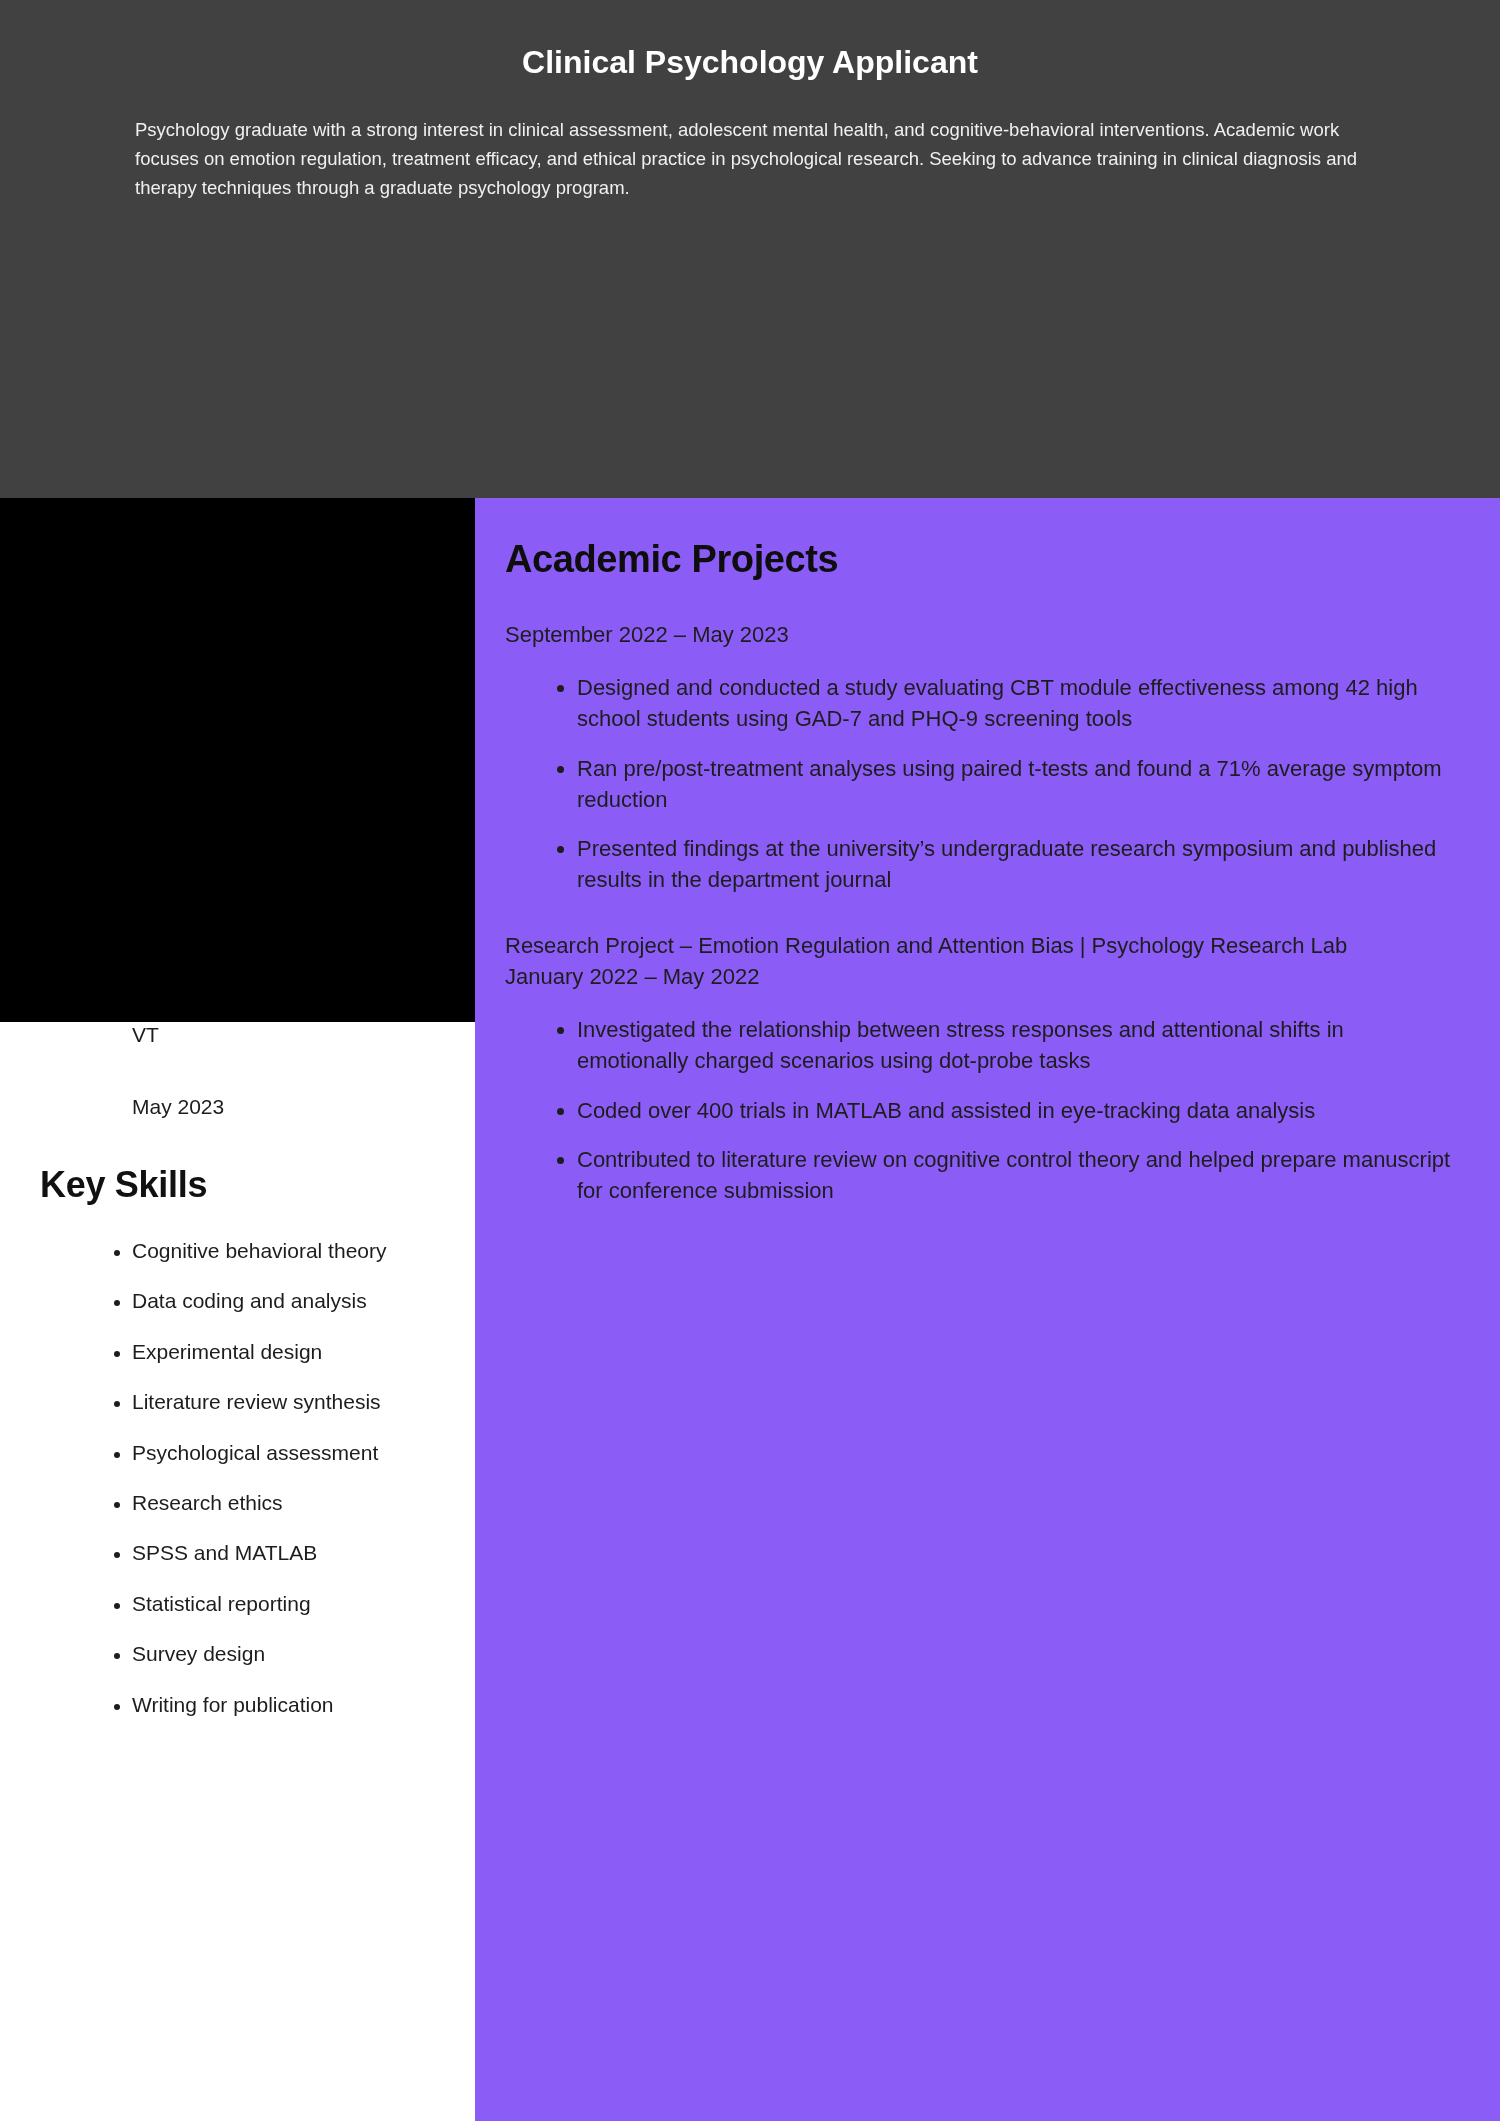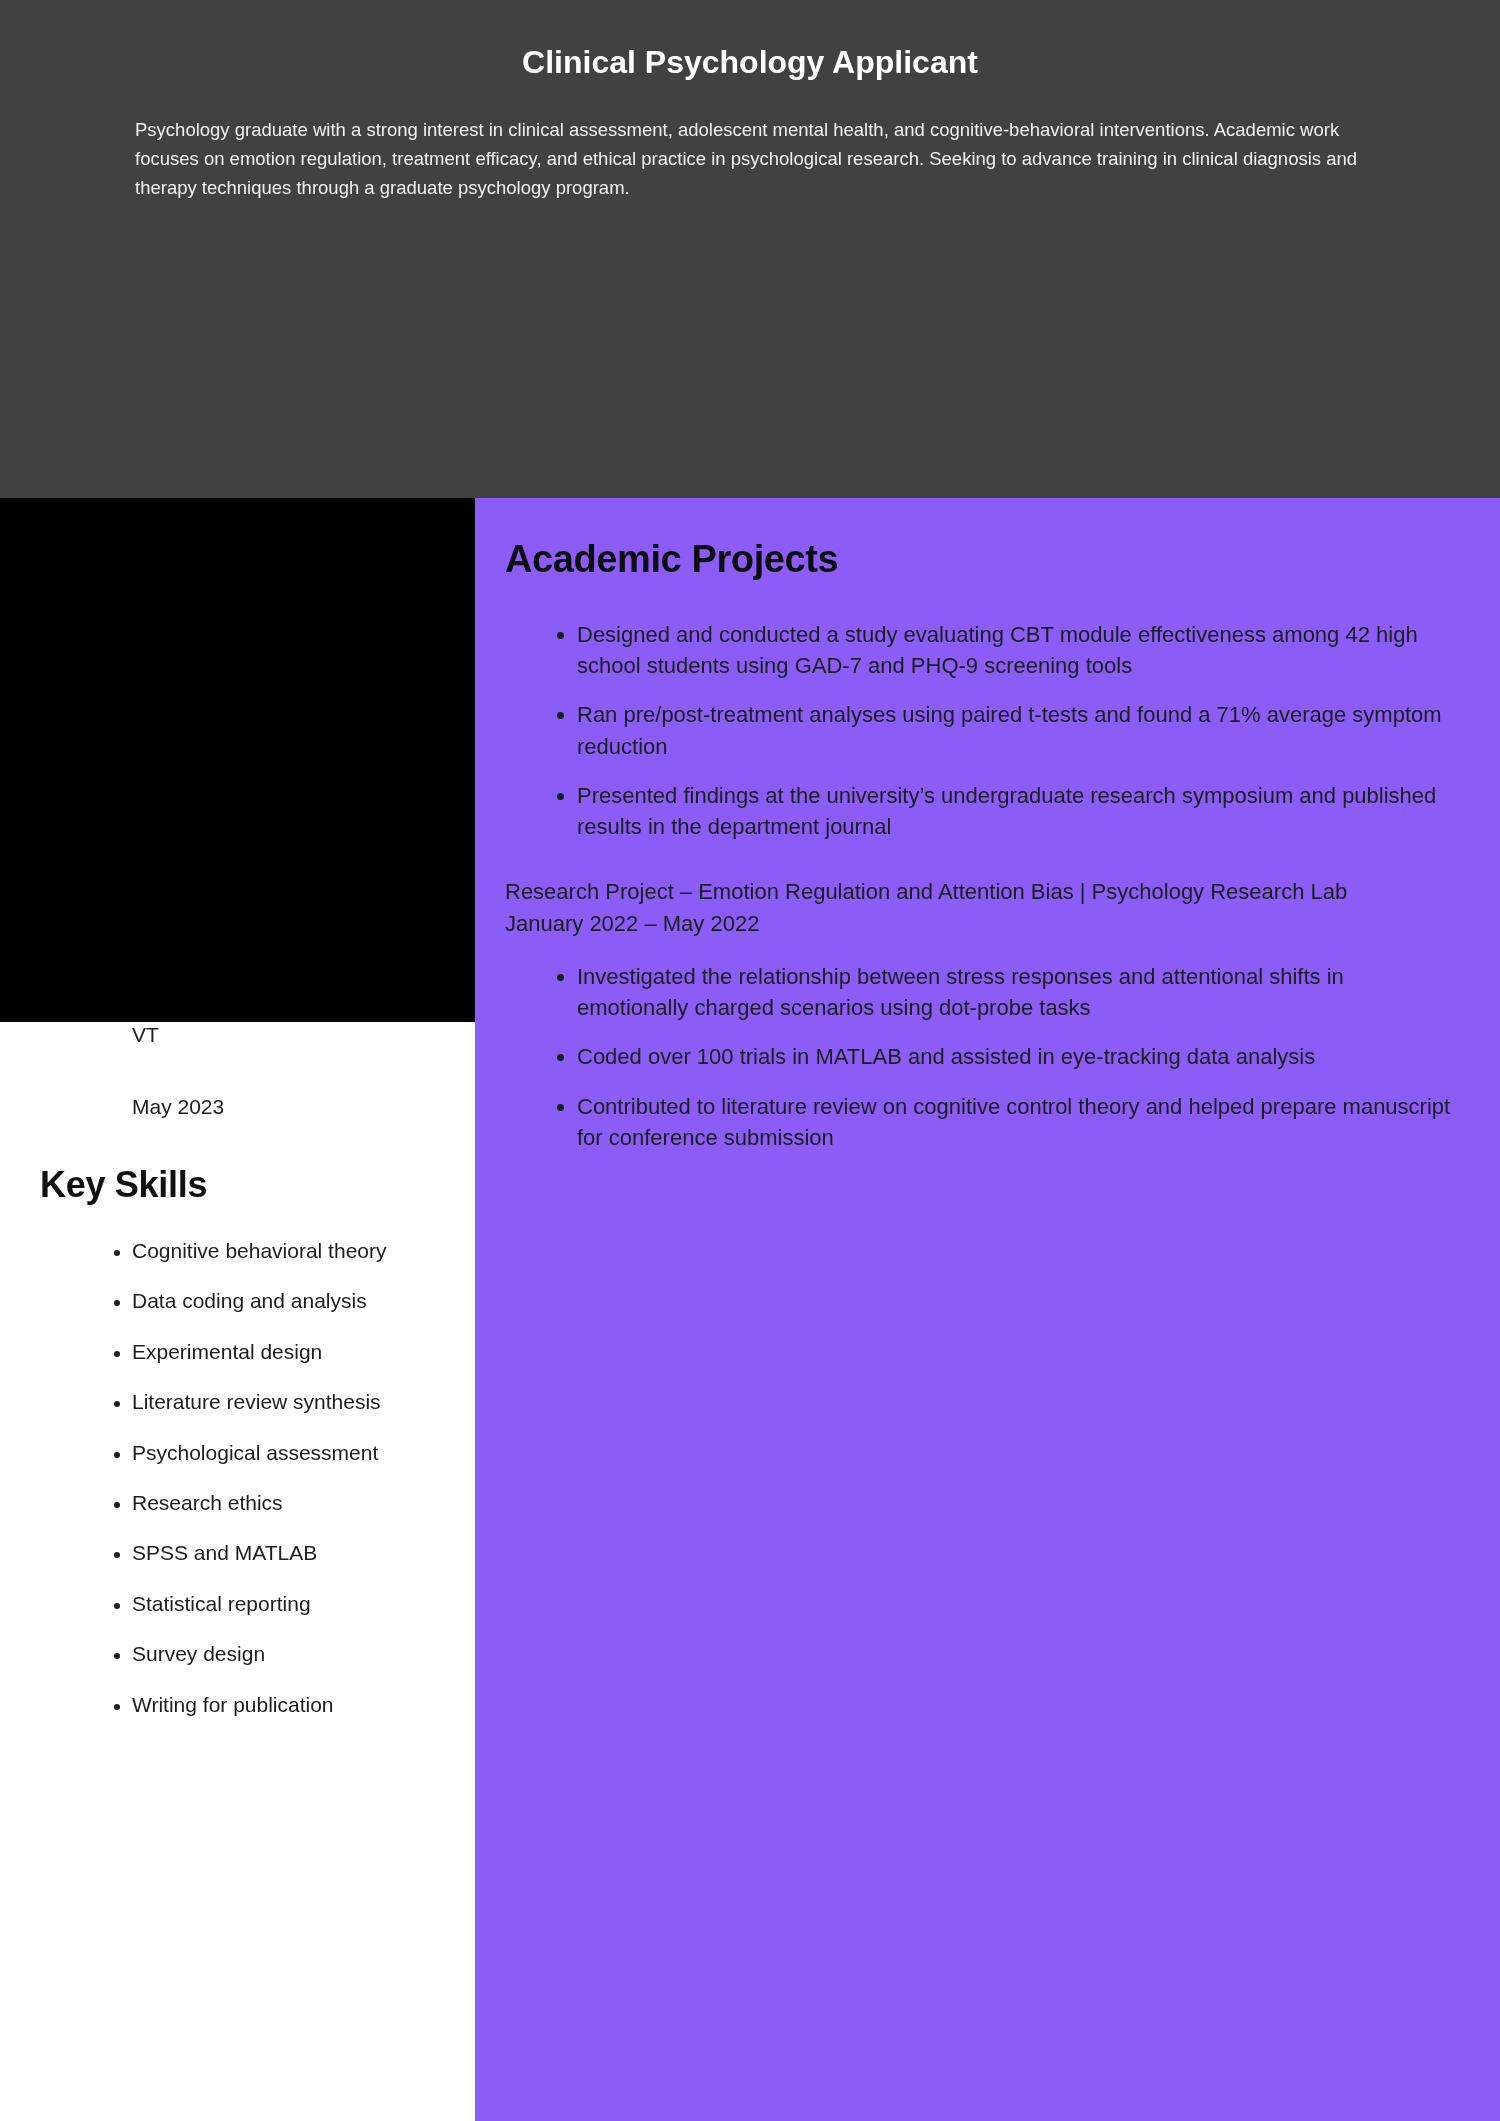--- a/index.html
+++ b/index.html
@@ -196,31 +196,32 @@
         <li>Writing for publication</li>
       </ul>
     </section>
 
   </aside>
 
   <main class="main">
     <h2 class="main-heading">Academic Projects</h2>
 
     <div class="project">
+      <div class="project-dates">September 2022 – May 2023</div>
       <ul class="bullets">
         <li>Designed and conducted a study evaluating CBT module effectiveness among 42 high school students using GAD-7 and PHQ-9 screening tools</li>
         <li>Ran pre/post-treatment analyses using paired t-tests and found a 71% average symptom reduction</li>
         <li>Presented findings at the university’s undergraduate research symposium and published results in the department journal</li>
       </ul>
     </div>
 
     <div class="project">
       <div class="project-title">Research Project – Emotion Regulation and Attention Bias | Psychology Research Lab</div>
       <div class="project-dates">January 2022 – May 2022</div>
       <ul class="bullets">
         <li>Investigated the relationship between stress responses and attentional shifts in emotionally charged scenarios using dot-probe tasks</li>
-        <li>Coded over 100 trials in MATLAB and assisted in eye-tracking data analysis</li>
+        <li>Coded over 400 trials in MATLAB and assisted in eye-tracking data analysis</li>
         <li>Contributed to literature review on cognitive control theory and helped prepare manuscript for conference submission</li>
       </ul>
     </div>
   </main>
 
 </div>
 
 </body></html>

